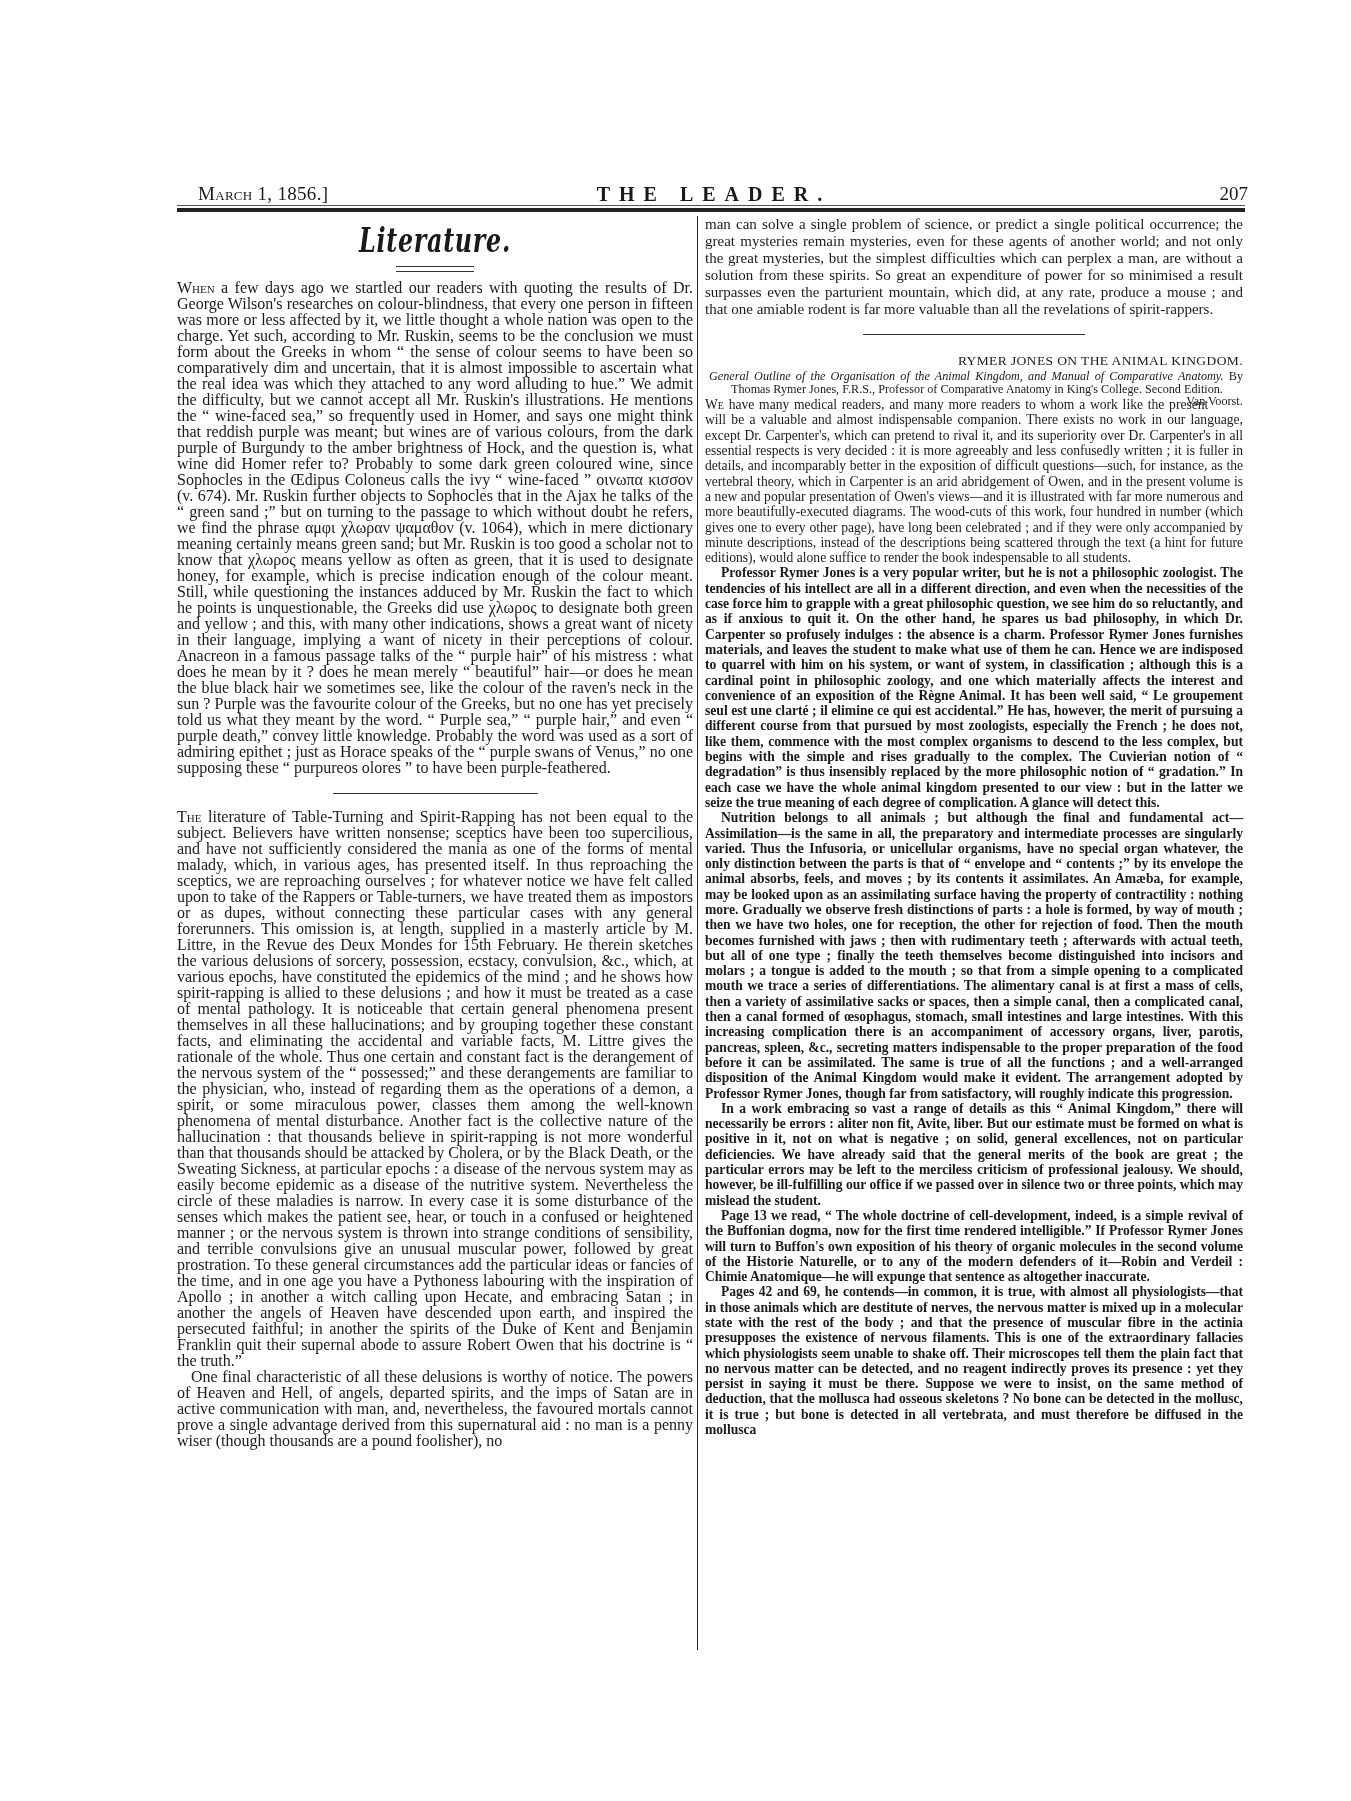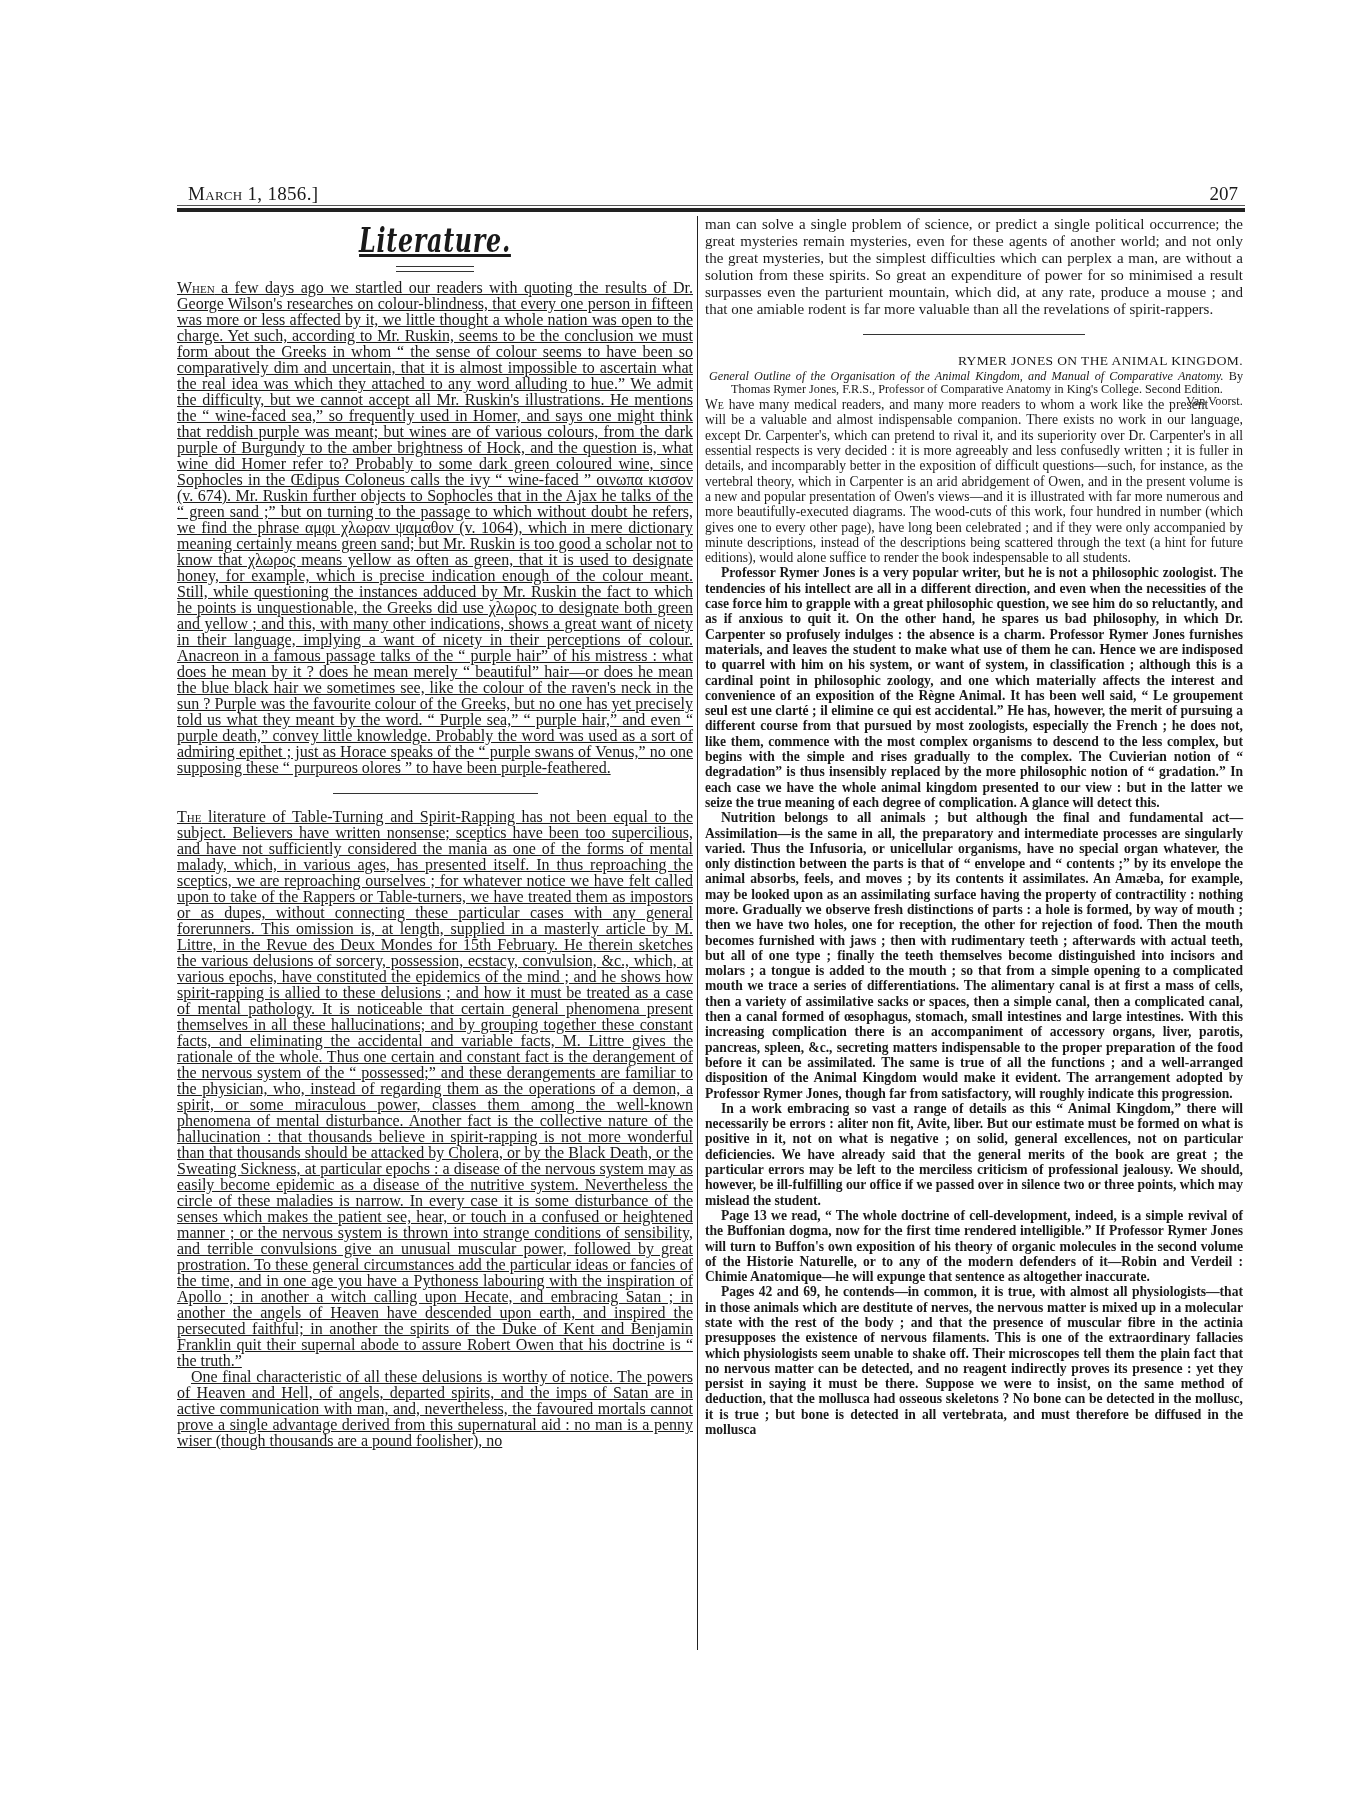--- a/index.html
+++ b/index.html
@@ -1,28 +1,28 @@
 <!DOCTYPE html>
 <html><head>
 <meta charset="utf-8">
 <style>
   html, body { margin: 0; padding: 0; background: #ffffff; }
   body { width: 1351px; height: 1801px; position: relative; overflow: hidden;
          font-family: "Liberation Serif", "DejaVu Serif", serif; color: #1a1a1a; }
   .page { position: absolute; left: 0; top: 0; width: 1351px; height: 1801px; }
 
-  .masthead { position: absolute; left: 170px; top: 181px; width: 1068px; height: 26px; }
+  .masthead { position: absolute; left: 180px; top: 181px; width: 1068px; height: 26px; }
   .mast-date { position: absolute; left: 18px; top: 2px; font-size: 19px; font-variant: small-caps; letter-spacing: 0.3px; }
   .mast-title { position: absolute; left: 0; right: 0; top: 2px; text-align: center; font-size: 20px; letter-spacing: 9px; font-weight: bold; }
   .mast-page { position: absolute; right: 0; top: 2px; font-size: 19px; font-weight: normal; }
   .rule-thick { position: absolute; left: 177px; top: 208px; width: 1068px; height: 4px; background: #222; }
   .rule-thin { position: absolute; left: 177px; top: 205px; width: 1068px; height: 1px; background: #555; }
 
   .col { position: absolute; top: 216px; text-align: justify; hyphens: none; }
-  .col-left { left: 177px; width: 516px; text-decoration: underline; }
+  .col-left { left: 177px; width: 516px; }
   .col-right { left: 705px; width: 538px; }
   .col-divider { position: absolute; left: 697px; top: 216px; width: 1px; height: 1434px; background: #222; }
 
   .section-title { text-align: center; font-family: "DejaVu Serif", serif; font-size: 34px; font-weight: bold;
                    letter-spacing: 1px; margin: 4px 0 6px; font-style: italic; transform: scaleX(0.7); }
   .short-rule { width: 78px; height: 1px; background: #333; margin: 3px auto 4px; }
   .epigraph { font-family: "Liberation Sans", sans-serif; font-size: 10.6px; line-height: 11px; text-align: center; margin: 0 4px 2px; }
   .epigraph i { font-family: "Liberation Serif", serif; }
 
   .body-l { font-size: 16px; line-height: 16px; margin: 8px 0 0; }
@@ -40,20 +40,21 @@
   .review-sub .pub { float: right; }
   .sc { font-variant: small-caps; }
 </style>
 </head>
 <body>
 
 <div class="page">
 
   <div class="masthead">
     <span class="mast-date">March 1, 1856.]</span>
+    <span class="mast-title">THE LEADER.</span>
     <span class="mast-page">207</span>
   </div>
   <div class="rule-thin"></div>
   <div class="rule-thick"></div>
 
   <div class="col col-left">
     <div class="section-title">Literature.</div>
     <div class="short-rule"></div>
     <div class="short-rule"></div>
 

